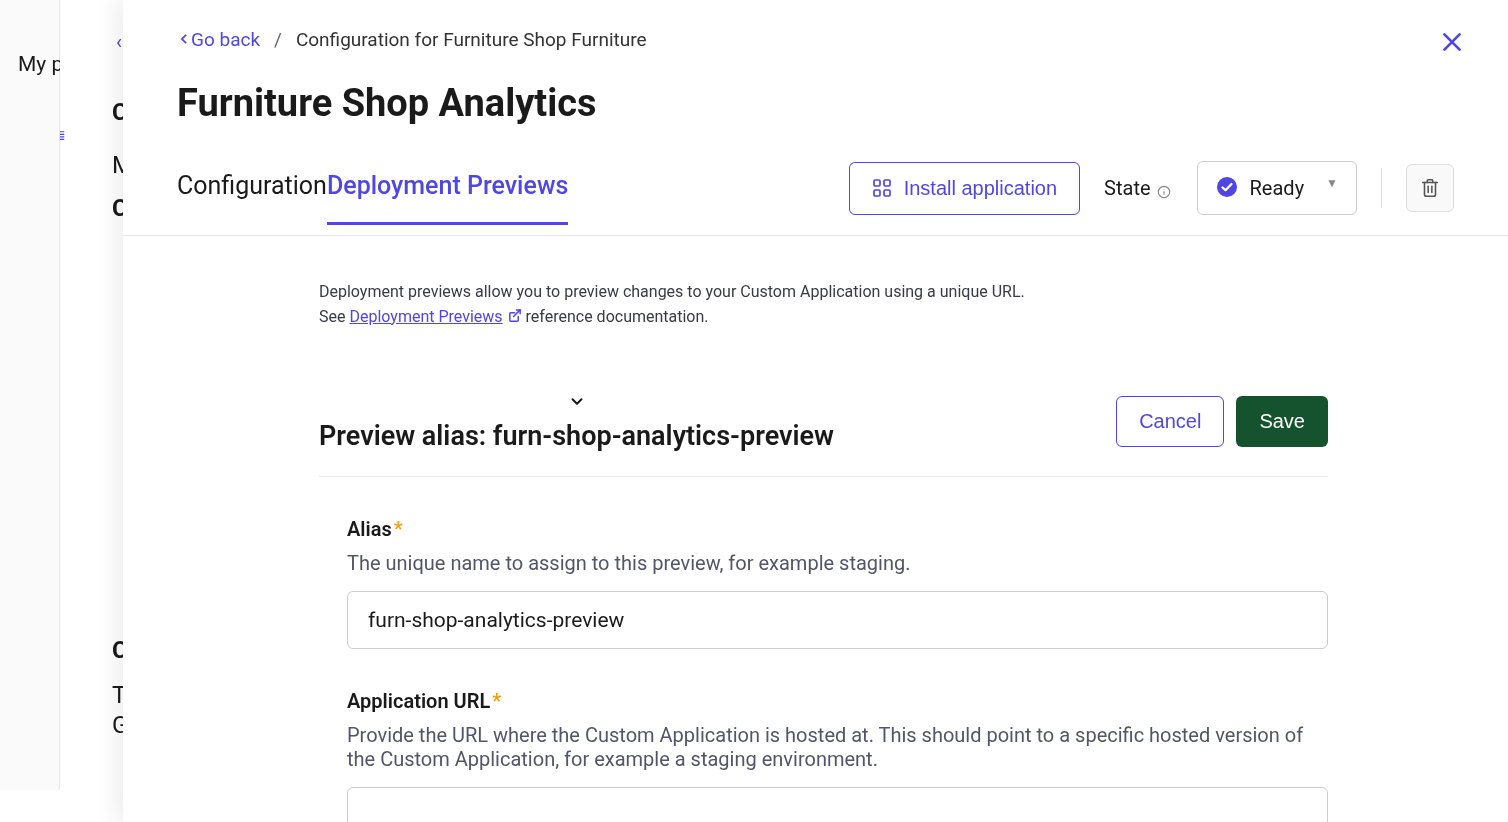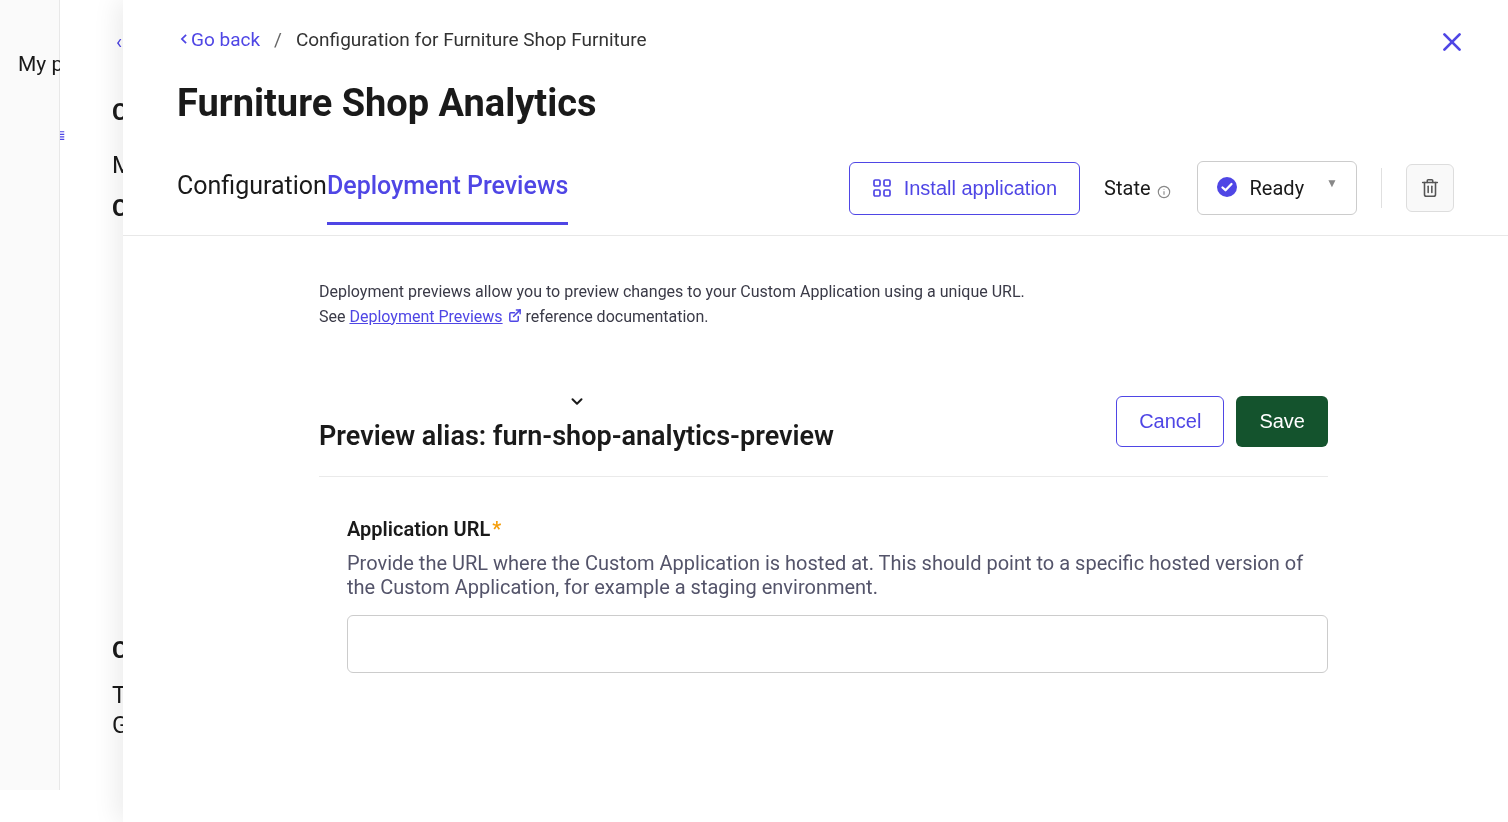--- a/index.html
+++ b/index.html
@@ -415,20 +415,27 @@
         <h2 class="section-title">
           <span>Preview alias: </span><span>furn-shop-analytics-preview</span>
         </h2>
       </div>
       <div class="section-actions">
         <button class="btn btn-cancel">Cancel</button>
         <button class="btn btn-save">Save</button>
       </div>
     </div>
 
+    <div class="field-block">
+      <div class="field-label">
+        <span>Alias</span><span class="req">*</span>
+      </div>
+      <div class="field-help">The unique name to assign to this preview, for example staging.</div>
+      <input class="text-input" type="text" value="furn-shop-analytics-preview" style="">
+    </div>
 
     <div class="field-block">
       <div class="field-label">
         <span>Application URL</span><span class="req">*</span>
       </div>
       <div class="field-help">Provide the URL where the Custom Application is hosted at. This should point to a specific hosted version of the Custom Application, for example a staging environment.</div>
       <input class="text-input" type="text" value="" style="">
     </div>
   </div>
 

